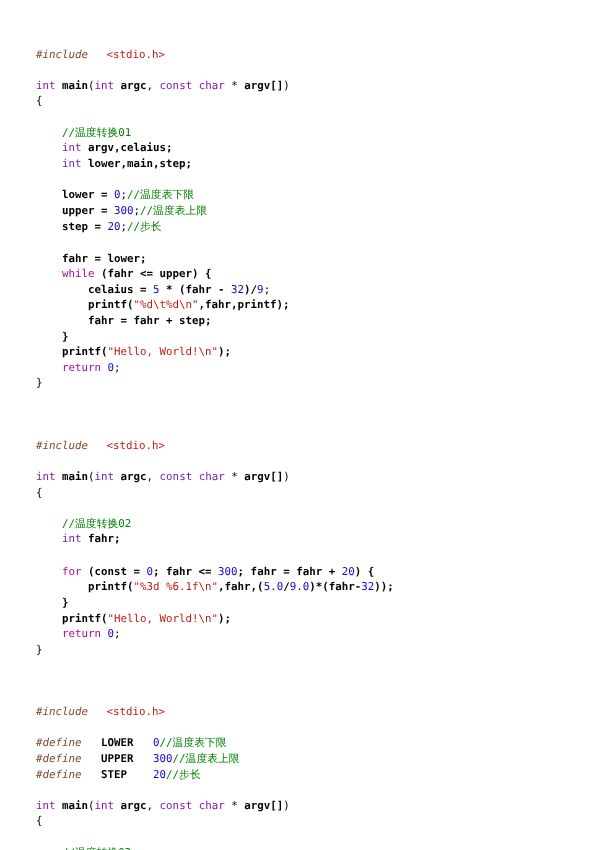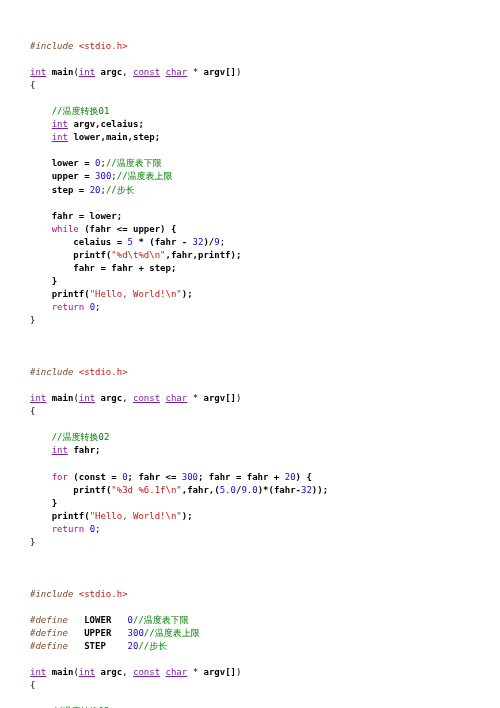--- a/index.html
+++ b/index.html
@@ -10,22 +10,22 @@
     font-size: 9px;
     line-height: 1.45;
     width: 500px;
     box-sizing: border-box;
   }
   pre {
     margin: 0;
     white-space: pre;
   }
   .preproc { color: #7b492d; font-style: italic; }
-  .include-arg { color: #c41a16; }
-  .type { color: #7b1fa2; text-decoration: underline; }
+  .include-arg { color: #c41a16; margin-left: 10px; }
+  .type { color: #7b1fa2; }
   .keyword { color: #aa0d91; text-align: center; }
   .num { color: #1c00cf; }
   .str { color: #c41a16; }
   .comment { color: #008000; }
   .ident { color: #000000; font-weight: bold; }
 </style>
 </head>
 <body>
 
 <pre><span class="preproc">#include</span> <span class="include-arg">&lt;stdio.h&gt;</span>

